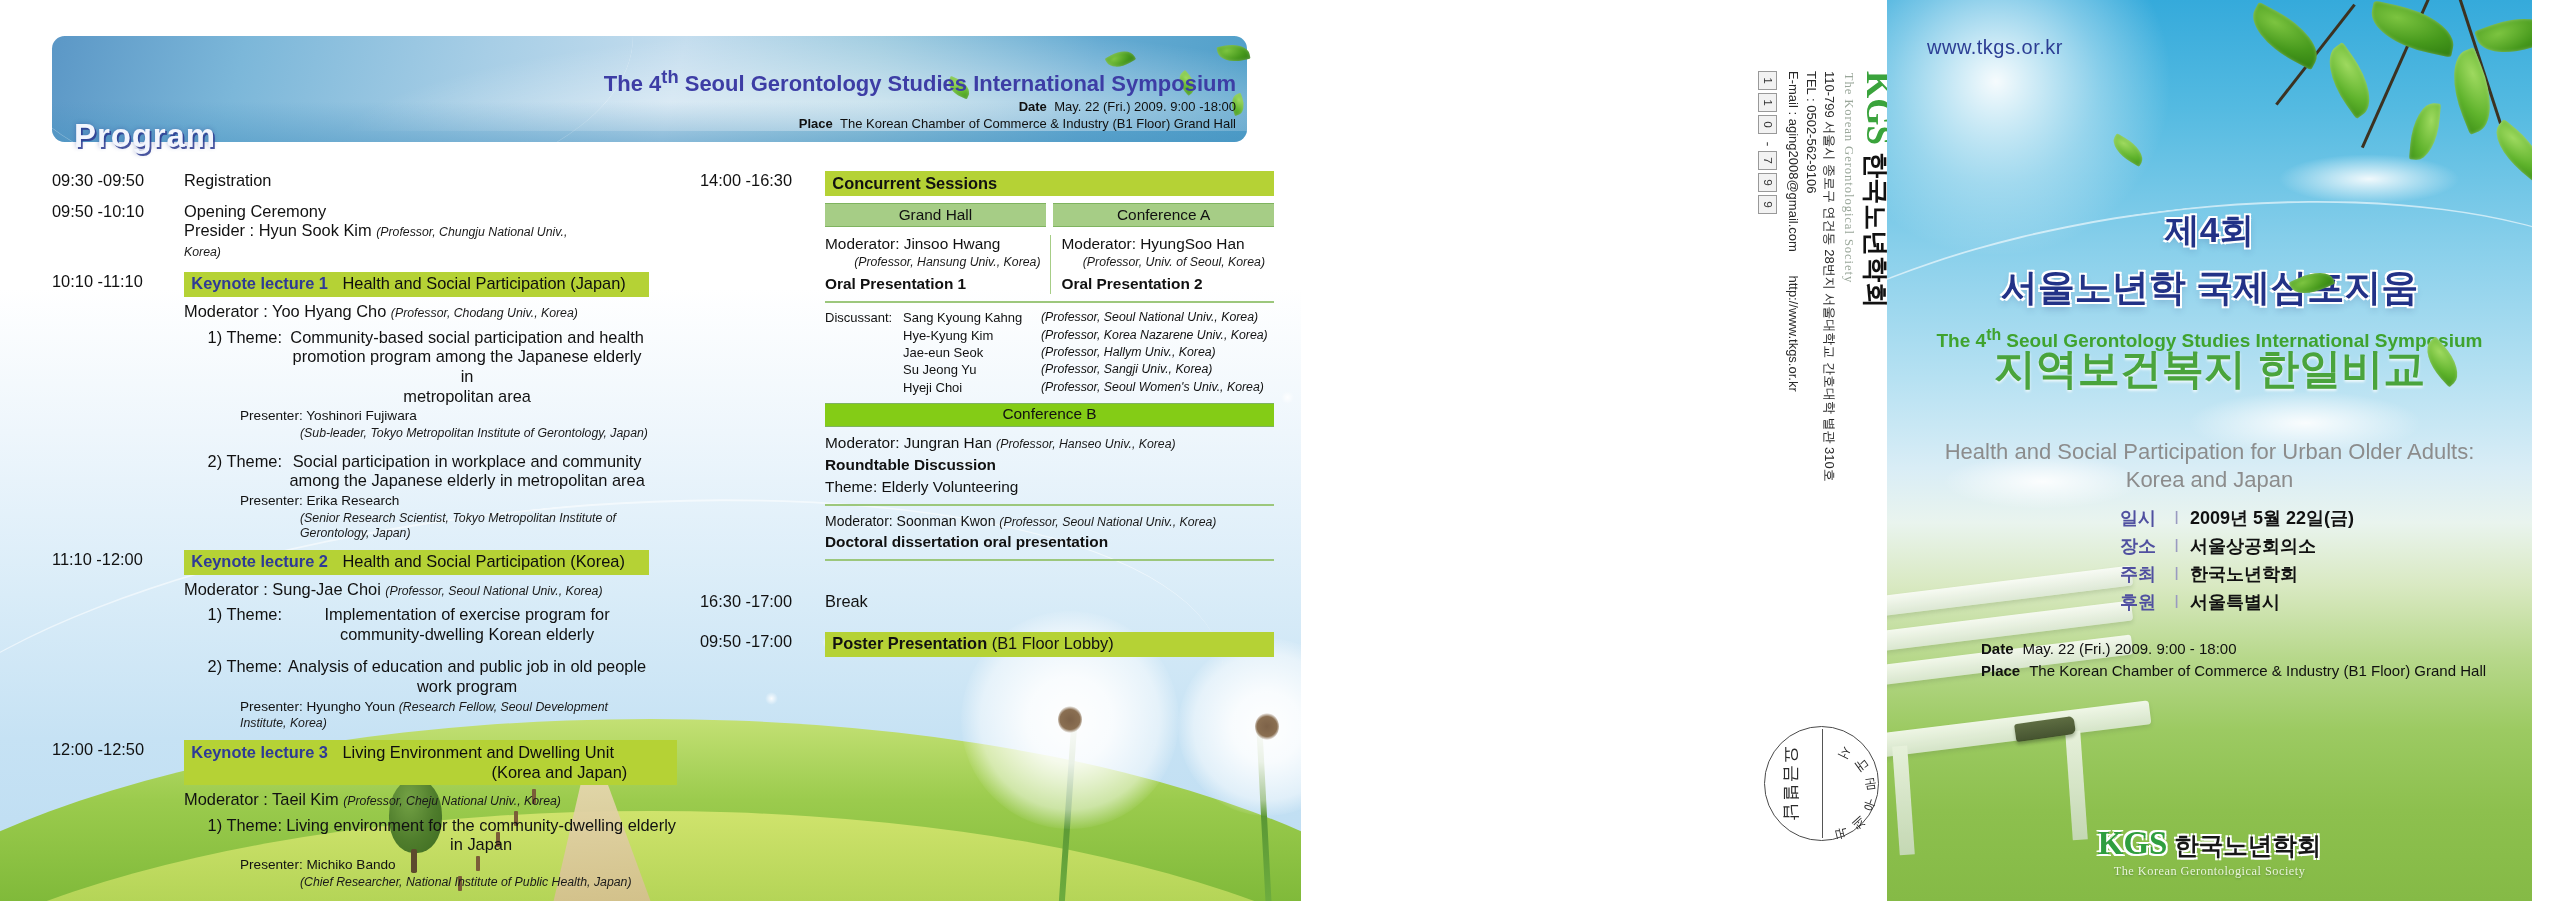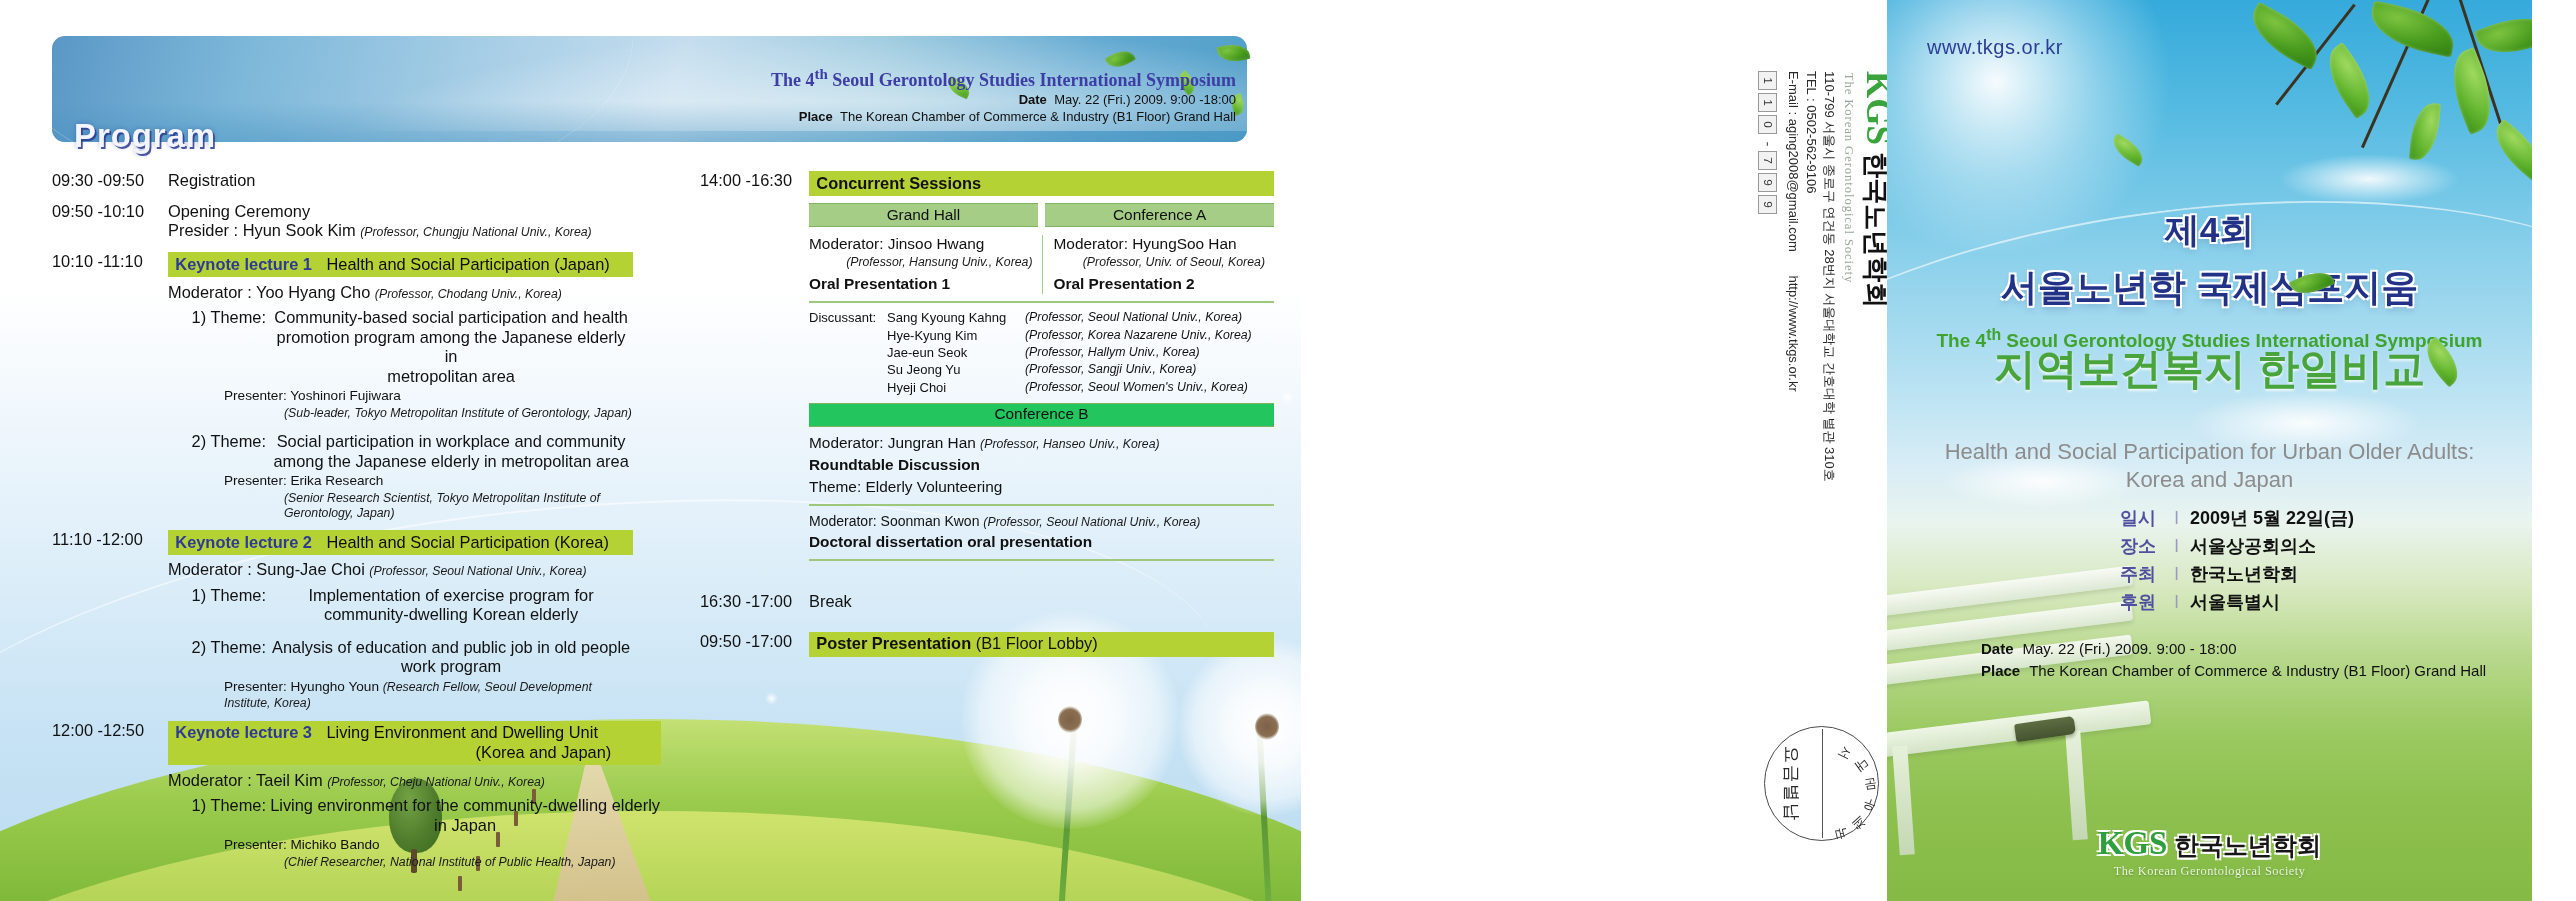--- a/index.html
+++ b/index.html
@@ -38,32 +38,32 @@
           background:linear-gradient(104deg,#5b97c6 0%,#7cb7d9 16%,#a7cee6 36%,#c4ddee 52%,#9ccadf 68%,#64aad2 86%,#509fc9 100%);}
   .banner::before{content:"";position:absolute;left:10%;top:-40%;width:110%;height:130%;
           background:radial-gradient(ellipse at 55% 115%,rgba(255,255,255,.85) 0%,rgba(255,255,255,0) 55%);}
   .banner::after{content:"";position:absolute;inset:0;
           background:linear-gradient(180deg,rgba(255,255,255,0) 62%,rgba(65,143,190,.45) 100%);}
   .banner-arc{position:absolute;left:-55px;top:-164px;width:636px;height:327px;border-radius:50%;
           border-bottom:1.8px solid rgba(255,255,255,.65);}
   .program-label{position:absolute;left:22px;bottom:5.5px;font-size:33px;font-weight:bold;color:#f2f5fd;
           letter-spacing:0.9px;text-shadow:1.8px 1.8px 0 rgba(43,58,143,.85),0 0 5.5px rgba(43,58,143,.4);z-index:3;}
   .banner-right{position:absolute;right:12.7px;top:31px;text-align:right;z-index:3;line-height:1.3;}
-  .banner-title{font-size:18px;font-weight:bold;color:#3d3da5;font-family:Liberation Serif, serif;}
+  .banner-title{font-size:22px;font-weight:bold;color:#3d3da5;}
   .banner-meta{font-size:13px;color:#101010;}
   .banner-meta b{margin-right:7.3px;}
 
   .leaf{position:absolute;background:radial-gradient(ellipse at 30% 30%,#9ed95f 0%,#5fb32c 60%,#3f9218 100%);
         border-radius:6% 75% 6% 75%;box-shadow:inset 0 0 3.6px rgba(255,255,255,.35);z-index:2;}
   .leaf.dark{background:radial-gradient(ellipse at 30% 30%,#7cc440 0%,#46991c 60%,#2f7d10 100%);}
   .branch{position:absolute;background:#3c3221;z-index:1;}
 
   
   .sched{position:absolute;line-height:1.2;}
-  .row{display:flex;margin-bottom:11px;}
+  .row{display:flex;margin-bottom:11px;gap:16px;}
   .time{width:116px;flex:0 0 116px;font-size:16.4px;color:#111;white-space:nowrap;}
   .content{flex:1;font-size:16.4px;}
   .aff{font-style:italic;font-size:12.3px;color:#1a1a1a;}
   .badge-bar{background:#b5d235;padding:2.7px 7.3px;font-size:16.4px;margin-bottom:5.5px;}
   .badge-name{color:#2e3a96;font-weight:bold;margin-right:14.5px;}
   .badge-title{color:#0d0d0d;}
   .badge-line2{text-align:right;padding-right:42px;}
   .mod-line{margin-bottom:5.5px;}
   .theme{display:flex;margin:3.6px 0 1.8px 23.6px;}
   .theme-label{flex:0 0 78px;white-space:nowrap;}
@@ -81,21 +81,21 @@
   .hall-cell{width:50%;padding-right:9px;box-sizing:border-box;}
   .hall-cell + .hall-cell{border-left:1.8px solid #a6cd86;padding-left:11px;}
   .hall-mod{font-size:15.4px;}
   .hall-aff{text-align:right;margin-top:1.8px;}
   .hall-oral{font-weight:bold;font-size:15.4px;margin-top:5.5px;}
   .gline{height:1.8px;background:#9cc77c;margin:7.3px 0;}
   .disc-row{display:flex;font-size:13px;margin-bottom:1.8px;}
   .disc-label{flex:0 0 78px;}
   .disc-name{flex:0 0 138px;}
   .disc-aff{font-style:italic;font-size:12.3px;}
-  .confb-bar{background:#22c55e;border-top:1.8px solid #7fb35f;border-bottom:1.8px solid #7fb35f;
+  .confb-bar{background:#84cc16;border-top:1.8px solid #7fb35f;border-bottom:1.8px solid #7fb35f;
              text-align:center;font-size:15.4px;padding:1.8px 0;margin-bottom:7.3px;}
   .cb-line{font-size:15.4px;margin-bottom:3.6px;}
   .cb-bold{font-weight:bold;font-size:15.4px;margin-bottom:3.6px;}
 
   
   .spine{position:absolute;left:1749px;top:71px;width:347px;height:151px;
          transform:rotate(90deg) translate(0,-151px);transform-origin:top left;line-height:1.25;}
   .spine-org{white-space:nowrap;}
   .spine-abbr{font-family:"Liberation Serif","DejaVu Serif",serif;font-weight:bold;font-size:35px;color:#3aa33c;}
   .spine-kr{font-size:26px;font-weight:bold;color:#111;}

